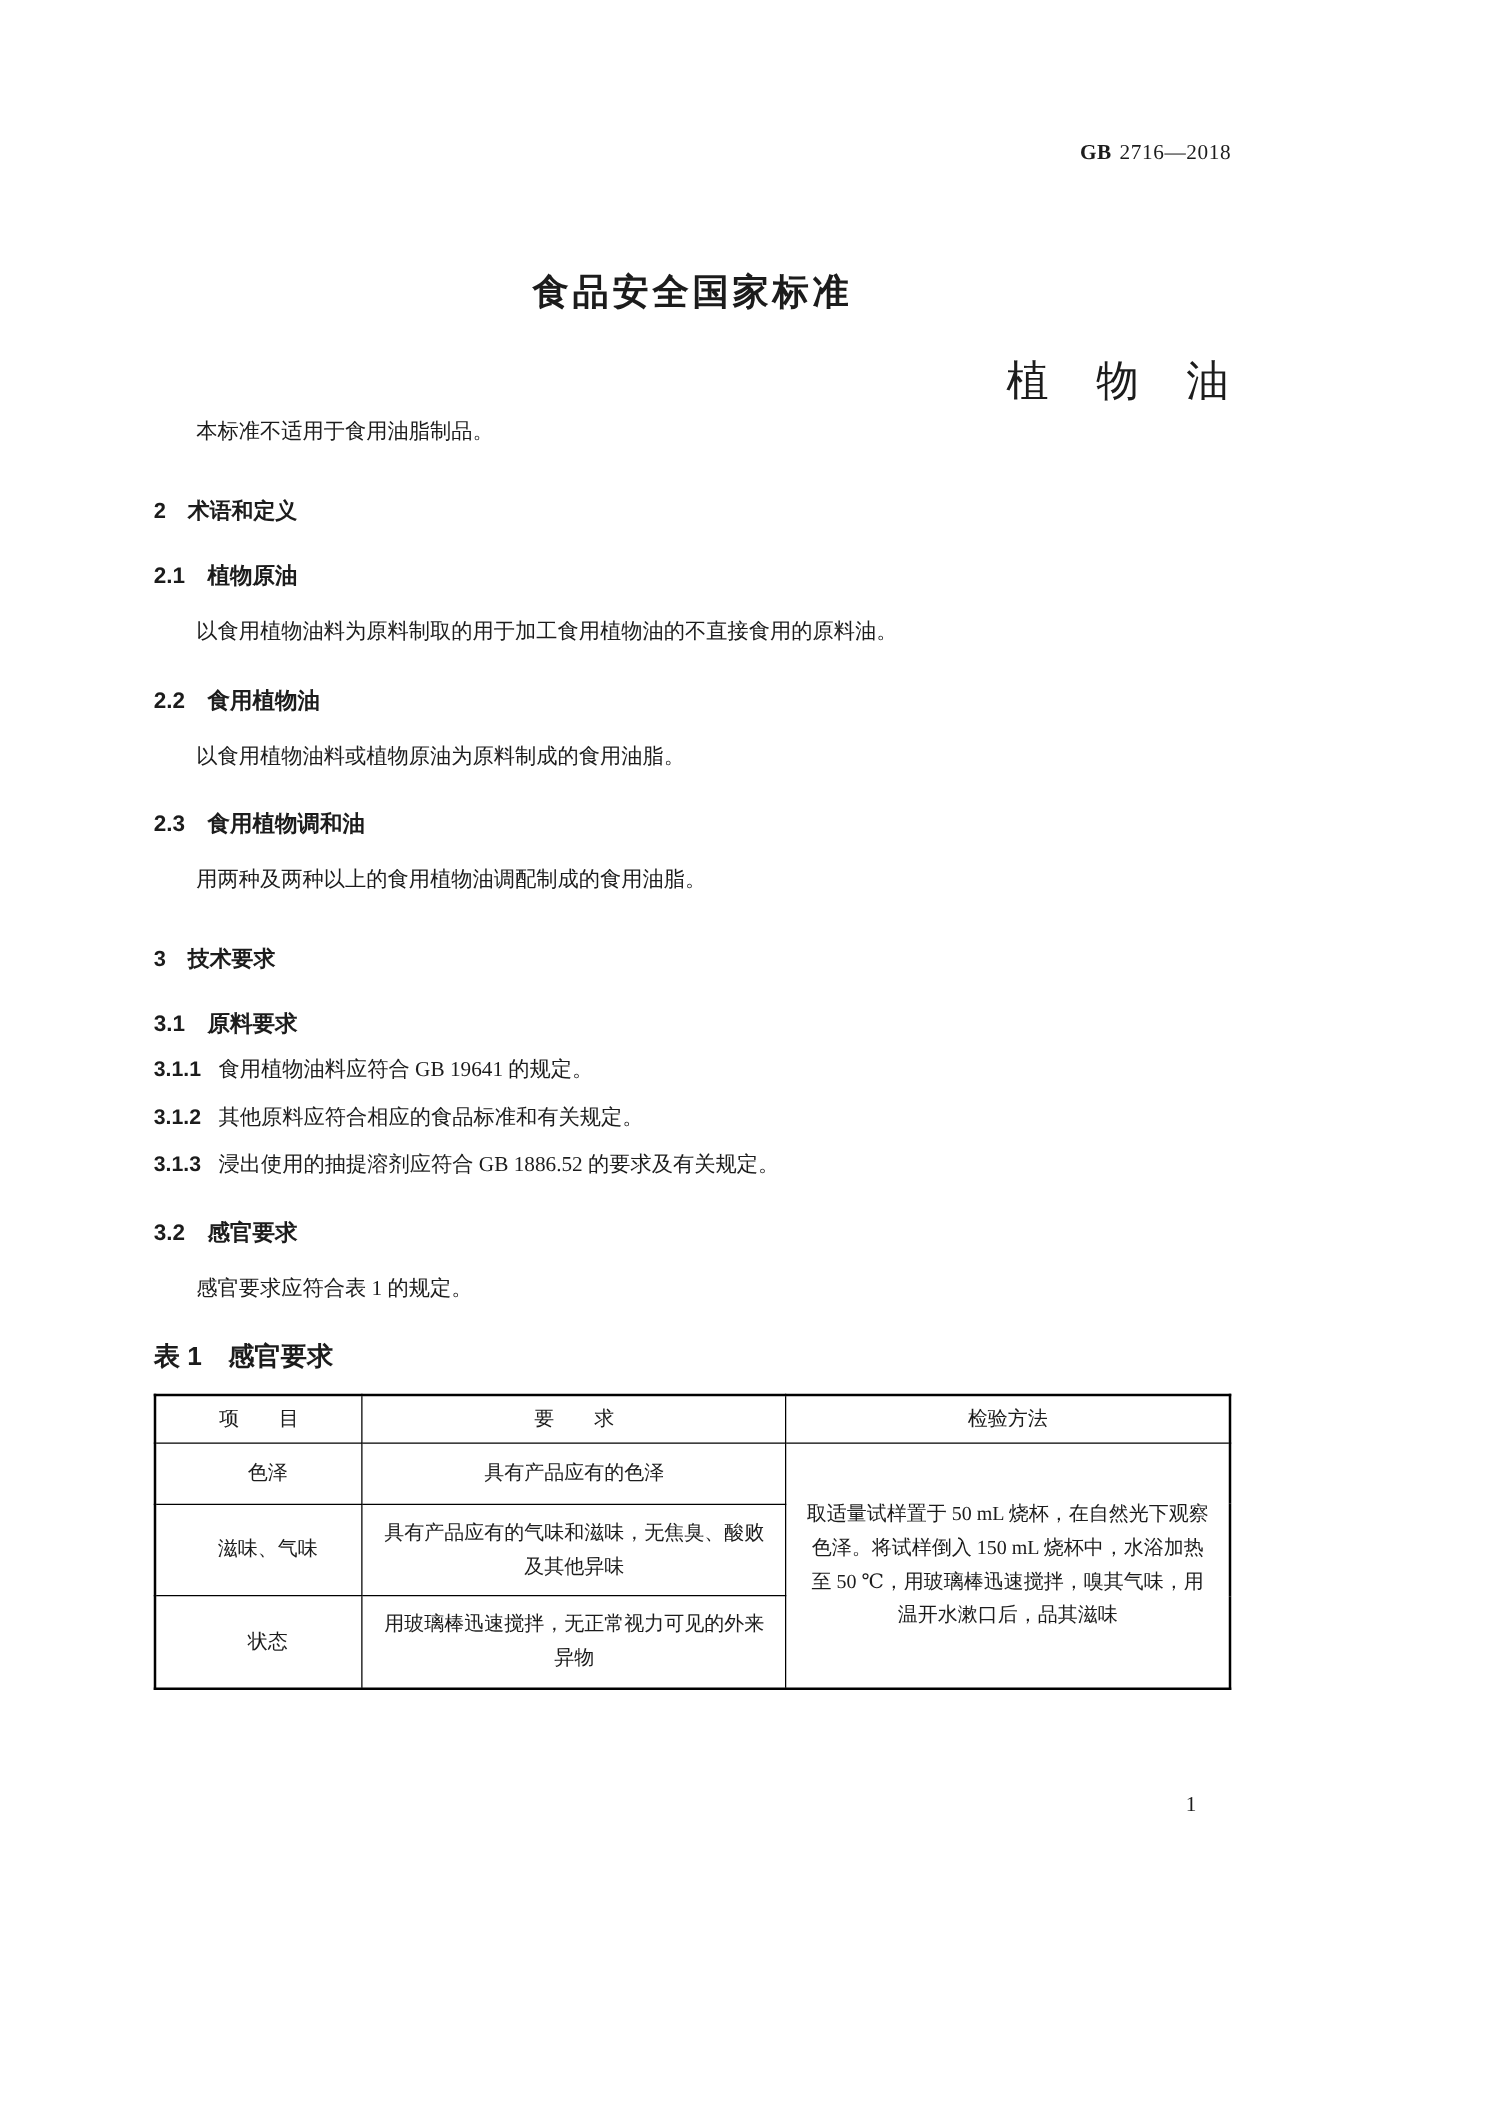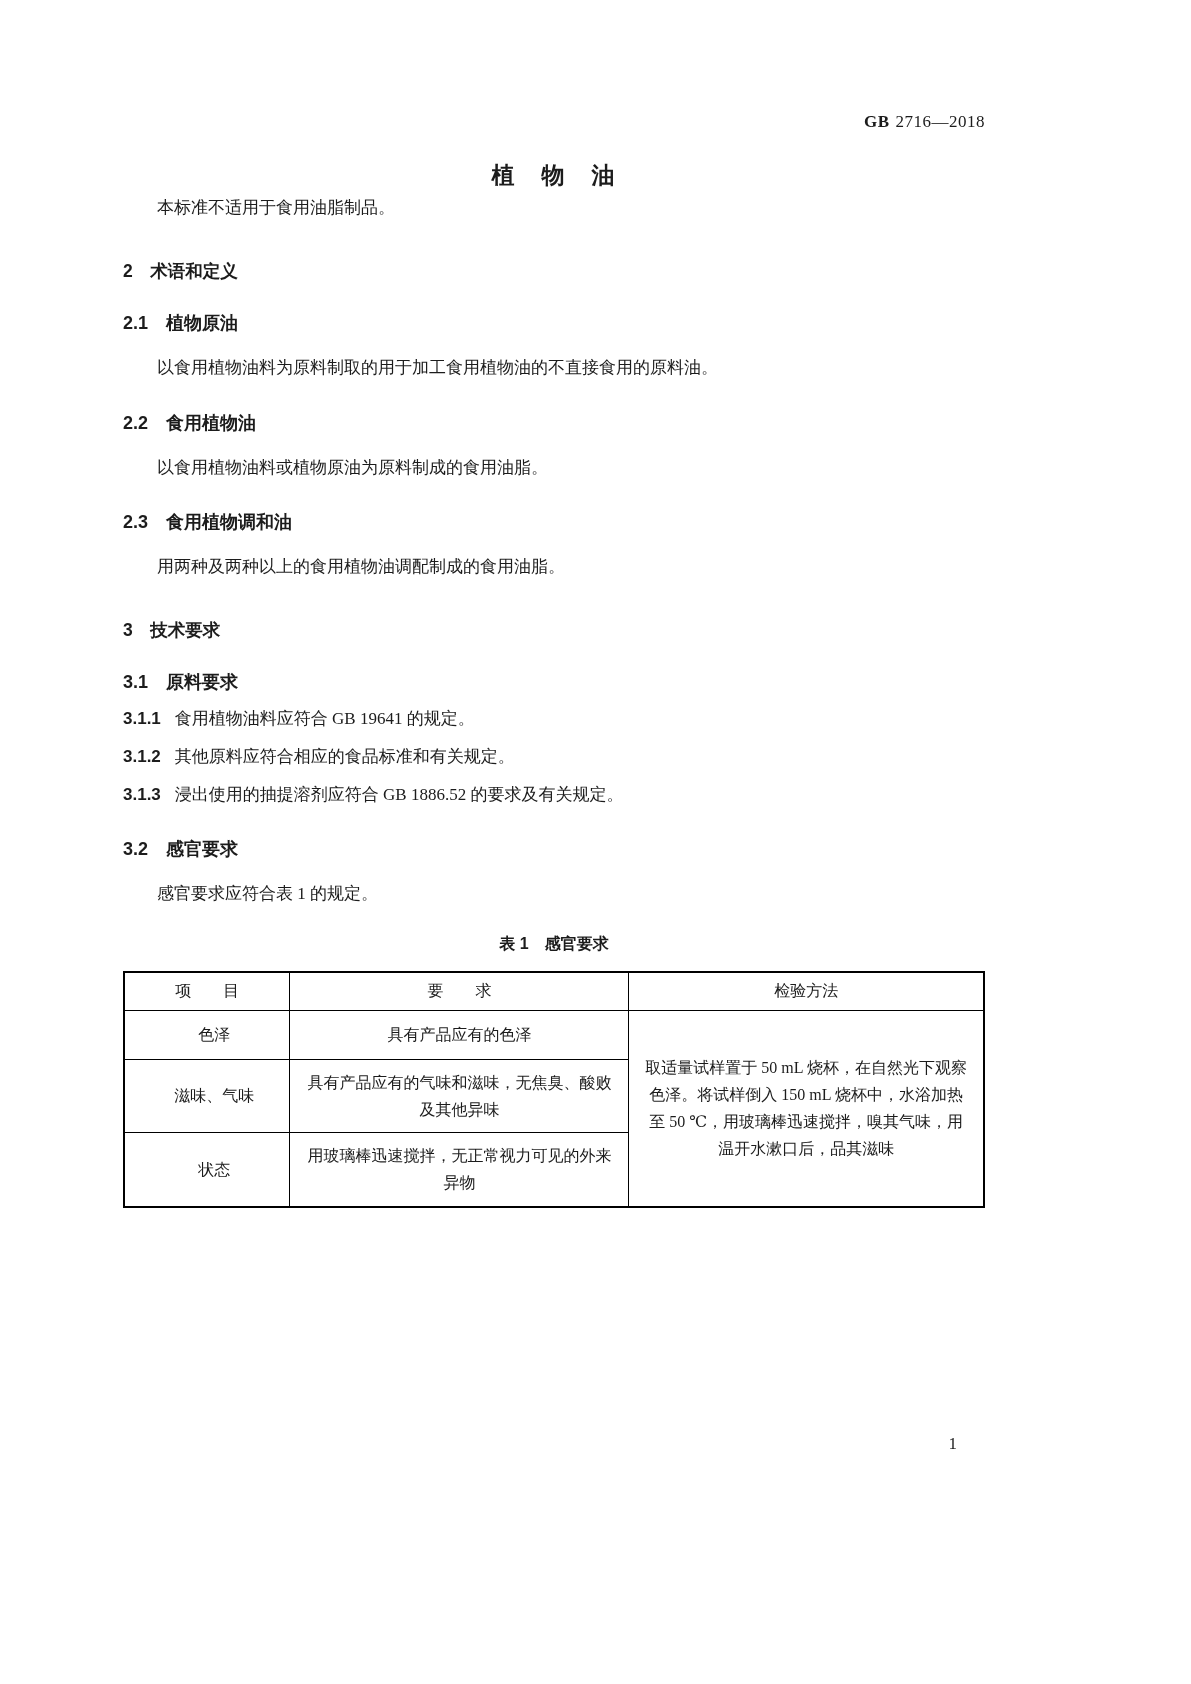--- a/index.html
+++ b/index.html
@@ -30,24 +30,24 @@
   .title {
     margin-top: 82px;
     text-align: center;
     font-family: "Liberation Sans", "DejaVu Sans", sans-serif;
     font-size: 29px;
     font-weight: bold;
     letter-spacing: 3px;
   }
   .subtitle {
     margin-top: 28px;
-    text-align: center;
+    text-align: right;
     font-family: "Liberation Sans", "DejaVu Sans", sans-serif;
-    font-size: 23px;
-    font-weight: bold;
+    font-size: 34px;
+    font-weight: normal;
     letter-spacing: 2px;
   }
   h3.sec {
     margin-top: 58px;
     font-family: "Liberation Sans", "DejaVu Sans", sans-serif;
     font-size: 17.5px;
     font-weight: bold;
   }
   h3.sec.tight { margin-top: 36px; }
   h4.subsec {
@@ -68,23 +68,22 @@
     font-size: 17px;
     line-height: 1.6;
   }
   p.clause .num {
     font-family: "Liberation Sans", "DejaVu Sans", sans-serif;
     font-weight: bold;
     margin-right: 14px;
   }
   .table-caption {
     margin-top: 26px;
-    text-align: center;
     font-family: "Liberation Sans", "DejaVu Sans", sans-serif;
-    font-size: 16px;
+    font-size: 21px;
     font-weight: bold;
   }
   table.t1 {
     margin-top: 16px;
     width: 100%;
     border-collapse: collapse;
     font-size: 16px;
   }
   table.t1 { border: 2px solid #000; }
   table.t1 th, table.t1 td {
@@ -120,20 +119,21 @@
 </style>
 </head>
 <body>
 
 <div class="page">
 
   <div class="doc-number">
     <span class="gb">GB</span><span>2716—2018</span>
   </div>
 
+  <h1 class="title">食品安全国家标准</h1>
   <h2 class="subtitle">植　物　油</h2>
 
   <p class="body follow">本标准不适用于食用油脂制品。</p>
 
   <h3 class="sec tight">2　术语和定义</h3>
 
   <h4 class="subsec">2.1　植物原油</h4>
   <p class="body">以食用植物油料为原料制取的用于加工食用植物油的不直接食用的原料油。</p>
 
   <h4 class="subsec">2.2　食用植物油</h4>

